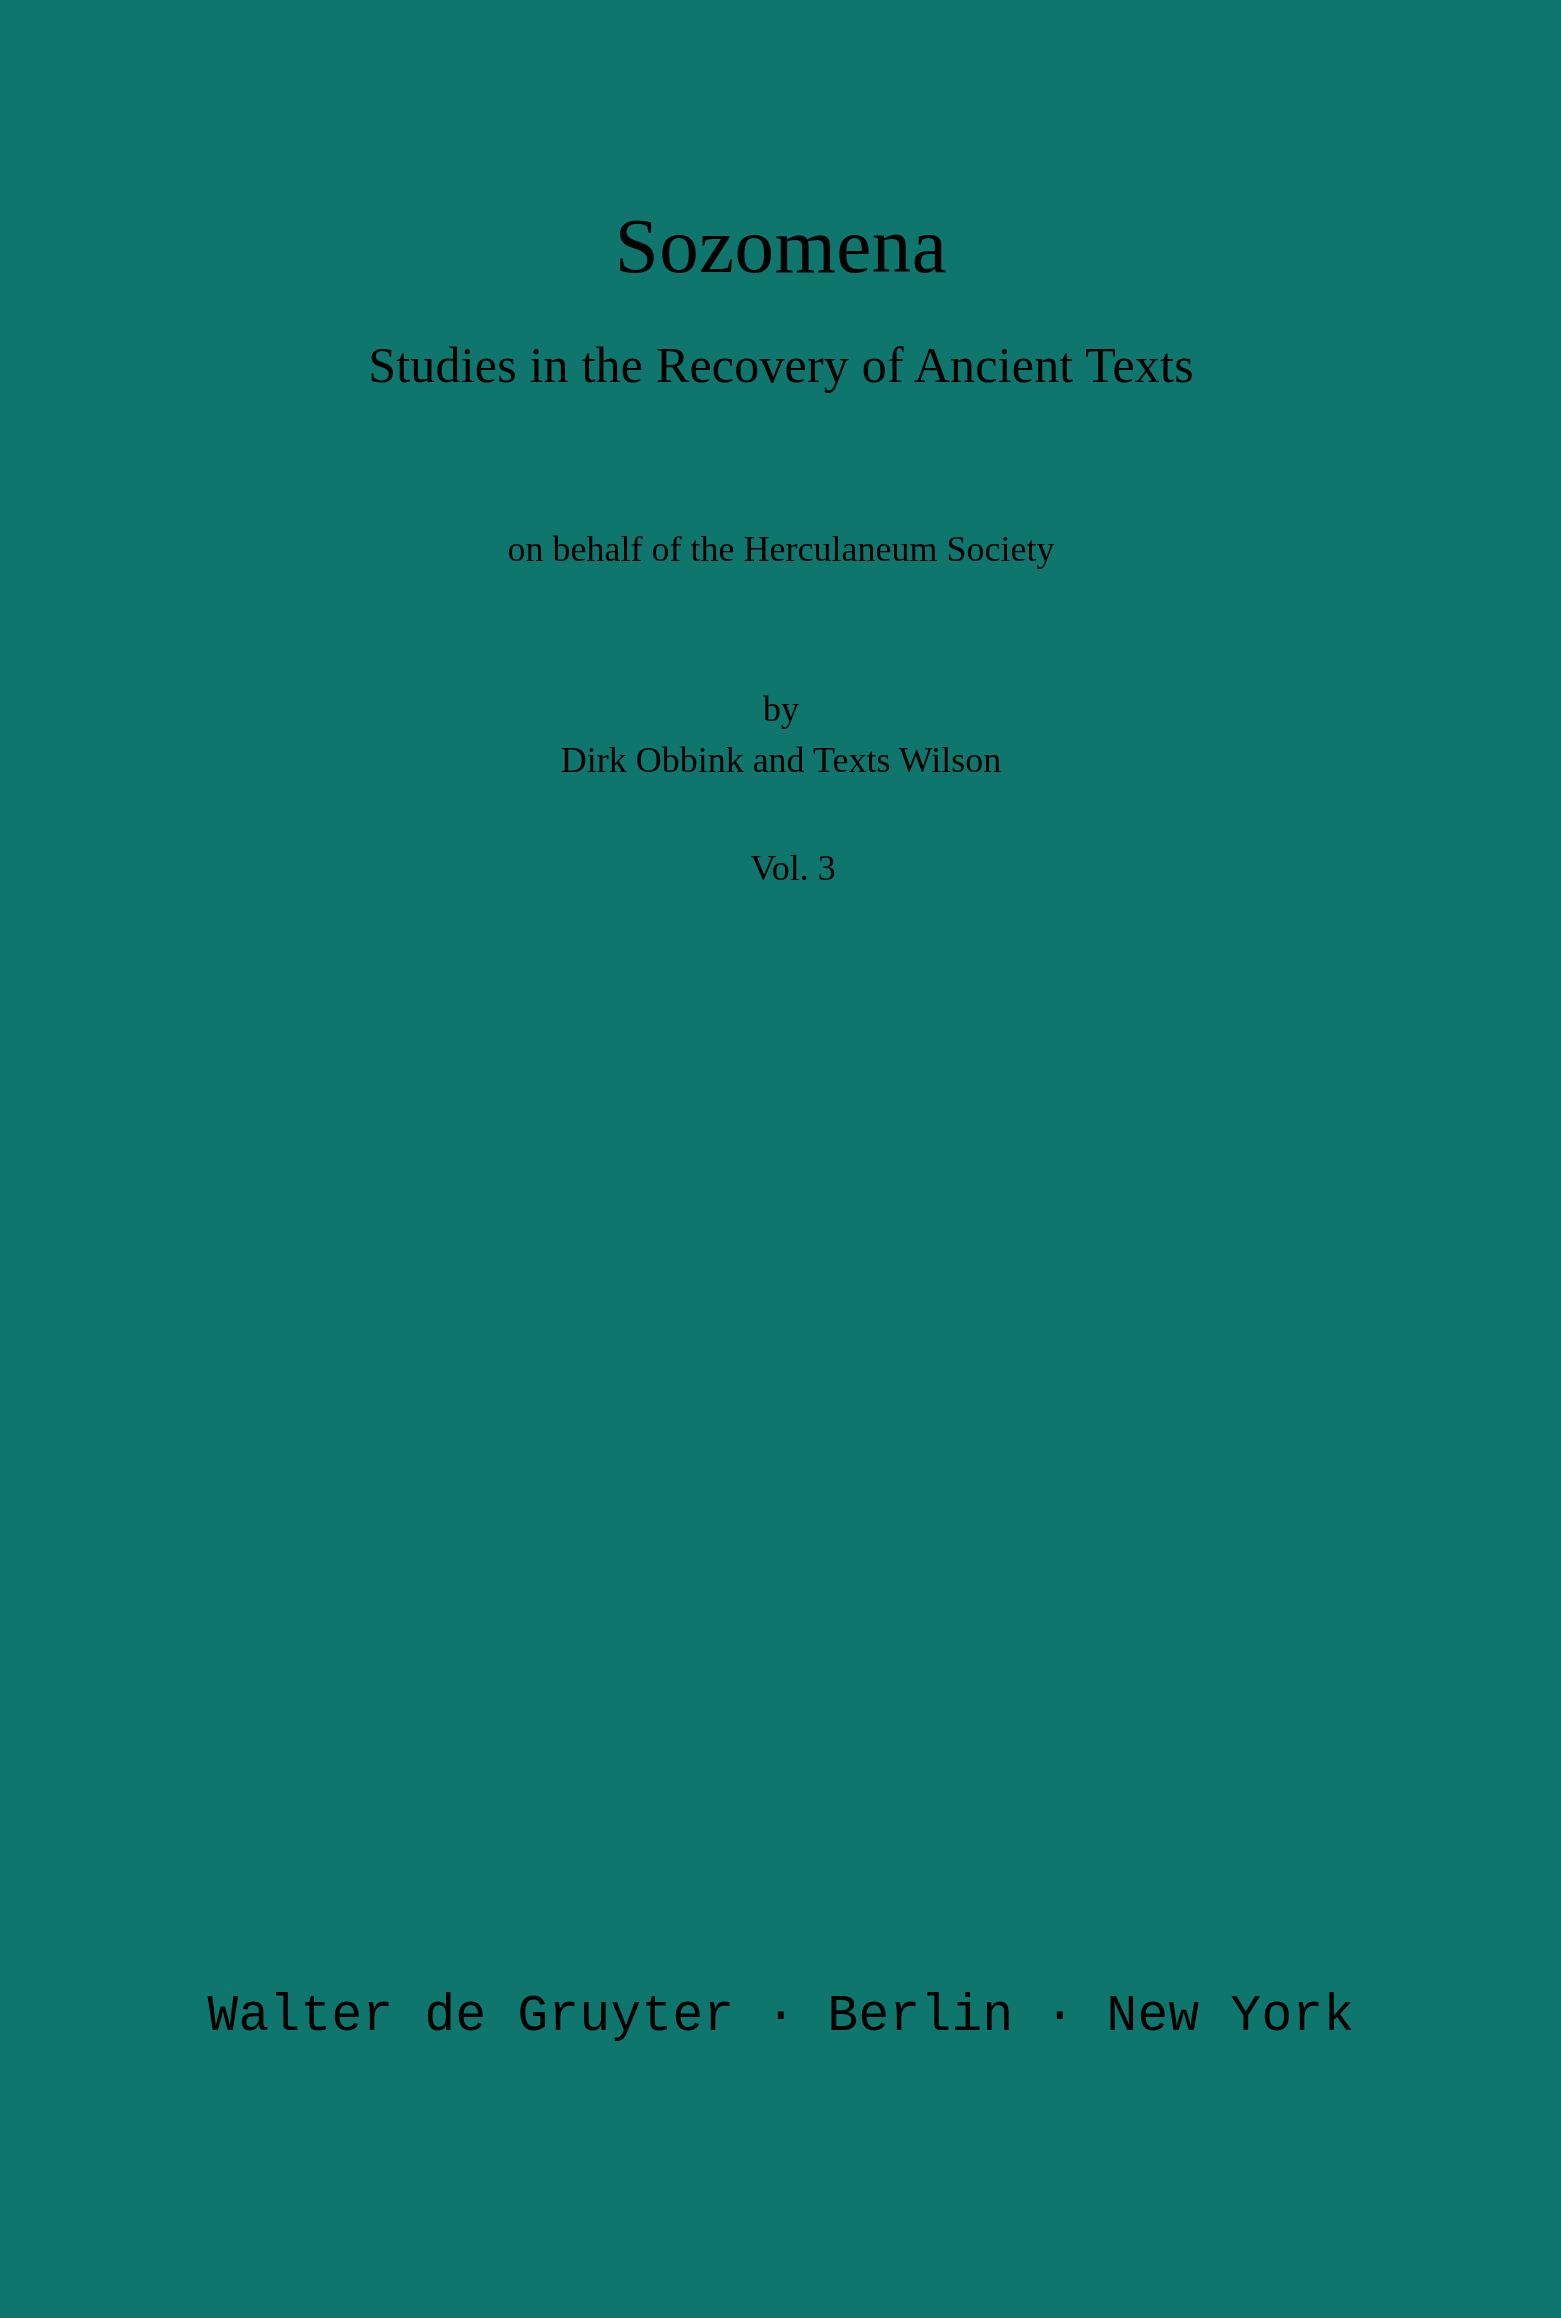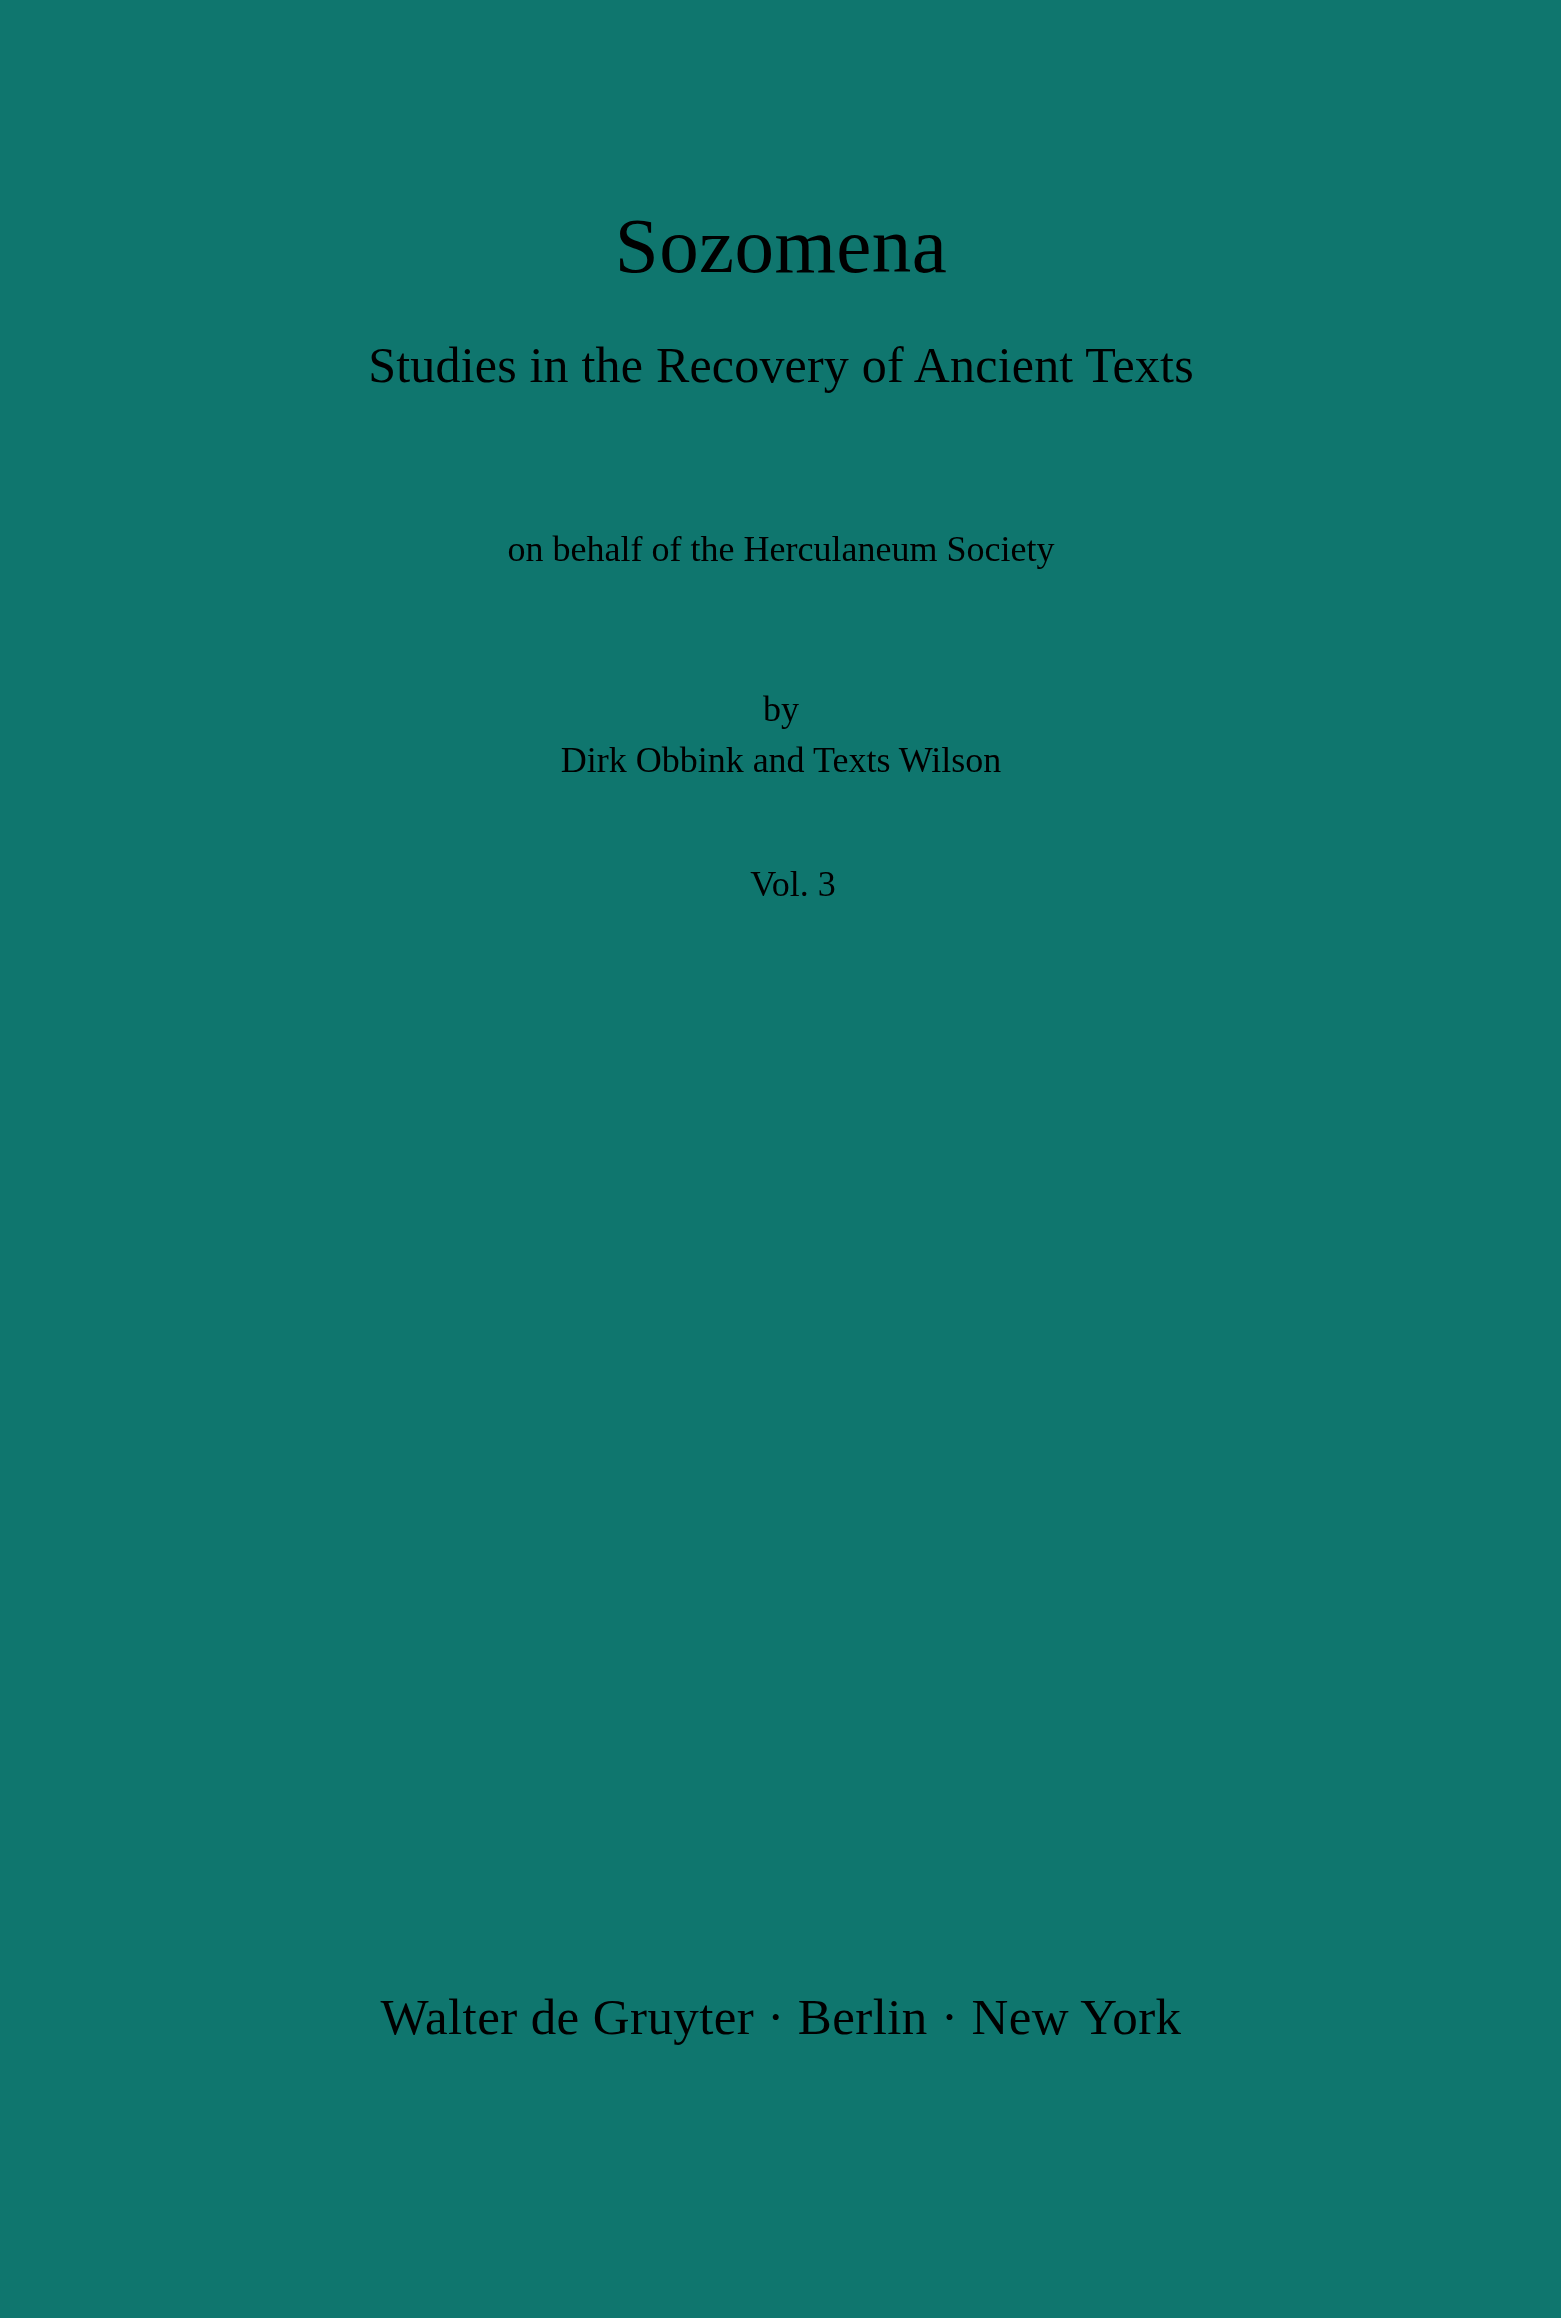--- a/index.html
+++ b/index.html
@@ -59,33 +59,34 @@
   .by-word {
     font-size: 36px;
     line-height: 1.5;
   }
   .editors-line {
     font-size: 36px;
     line-height: 1.38;
     margin-top: 20.5px;
   }
   .volume {
-    margin-top: 71px;
+    margin-top: 55px;
     font-size: 36px;
     line-height: 1.5;
     padding-left: 24px;
   }
   .publisher {
     position: absolute;
     left: 0;
     right: 0;
     top: 1988px;
     text-align: center;
     font-size: 51px;
     letter-spacing: 0.4px;
+    font-family: Liberation Mono, monospace;
   }
 </style>
 </head>
 <body>
 
 <div class="page">
   <div class="content">
 
     <div class="series-title">Sozomena</div>
 

